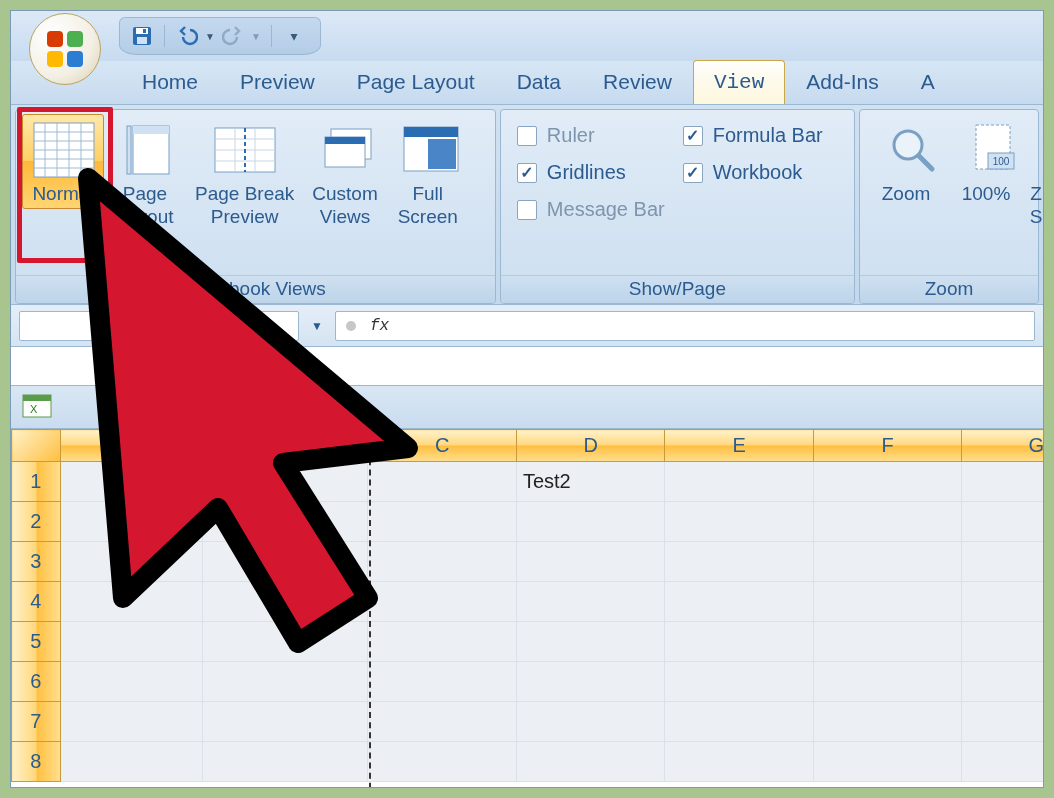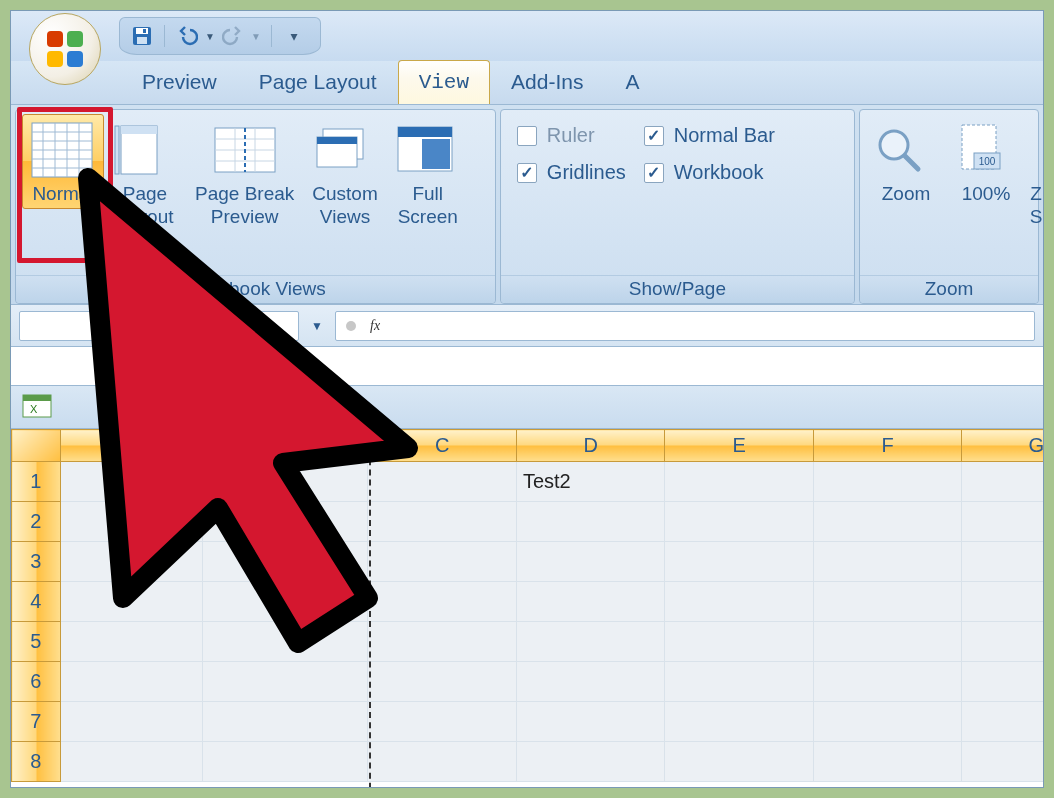--- a/index.html
+++ b/index.html
@@ -16,36 +16,36 @@
   
   .tabs{height:44px;background:linear-gradient(#d6e6f5,#c7daee);display:flex;align-items:flex-end;padding-left:110px;gap:0;border-bottom:1px solid #9bb8d3;position:relative;}
   .tab{padding:10px 20px 10px;color:#2b5b8f;font-size:21px;cursor:pointer;border:1px solid transparent;border-bottom:none;position:relative;}
   .tab.active{background:linear-gradient(#fff,#fdf9ec 40%,#fef8df);border-color:#c9a84a;border-radius:4px 4px 0 0;color:#2b5b8f;z-index:2;font-family:Liberation Mono, monospace;}
   
   .ribbon{height:200px;background:linear-gradient(#d0e1f1,#c3d8ec);display:flex;border-bottom:1px solid #9bb8d3;position:relative;padding:4px 0 0 4px;overflow:hidden;}
   .group{border:1px solid #9bb8d3;border-radius:4px;background:linear-gradient(#e1ecf7,#ccdef0);margin-right:4px;display:flex;flex-direction:column;position:relative;}
   .group-body{flex:1;display:flex;padding:4px 6px;align-items:flex-start;}
   .group-title{height:28px;text-align:center;color:#2b5b8f;font-size:19px;background:linear-gradient(#cfe0f1,#bdd4ea);border-top:1px solid #b3cbe2;border-radius:0 0 4px 4px;padding-top:2px;}
   .btn-lg{display:flex;flex-direction:column;align-items:center;justify-content:flex-start;padding:4px 8px 2px;color:#2b5b8f;font-size:19px;text-align:center;line-height:1.2;cursor:pointer;border:1px solid transparent;border-radius:3px;min-width:80px;}
-  .btn-lg .gico{width:64px;height:62px;display:flex;align-items:center;justify-content:flex-start;margin-bottom:2px;}
+  .btn-lg .gico{width:64px;height:62px;display:flex;align-items:center;justify-content:flex-end;margin-bottom:2px;}
   .btn-lg.selected{background:linear-gradient(#ffe9a8,#ffcf63 50%,#ffb938 50%,#ffd573);border-color:#c9892f;}
   .normal-hl{position:absolute;border:5px solid #d4172f;border-radius:2px;left:6px;top:96px;width:96px;height:156px;z-index:30;pointer-events:none;}
   
   .check-col{display:flex;flex-direction:column;gap:14px;padding:10px 8px 0 10px;}
   .check-row{display:flex;align-items:center;gap:10px;color:#2b5b8f;font-size:20px;}
   .check-row.disabled{color:#7e95ad;}
   .chk{width:20px;height:20px;border:1px solid #8aa5bf;background:#fff;border-radius:2px;display:flex;align-items:center;justify-content:center;color:#2b5b8f;font-size:16px;font-weight:bold;}
   .chk.off{color:transparent;}
   
   .fbar{height:42px;background:linear-gradient(#e4eef8,#d5e4f2);border-bottom:1px solid #9bb8d3;display:flex;align-items:center;padding:4px 8px;gap:6px;}
   .namebox{width:280px;height:30px;background:#fff;border:1px solid #9bb8d3;border-radius:2px;}
   .nb-dd{width:24px;color:#2b5b8f;font-size:12px;display:flex;align-items:center;justify-content:center;}
   .fx-area{flex:1;height:30px;background:#fff;border:1px solid #9bb8d3;border-radius:2px;display:flex;align-items:center;padding:0 10px;gap:14px;position:relative;}
   .fx-area .dot{width:10px;height:10px;border-radius:50%;background:#c7c7c7;}
-  .fx-area .fx{font-style:italic;font-family:Liberation Serif, serif;font-size:14px;color:#333;}
+  .fx-area .fx{font-style:italic;font-family:Liberation Mono, monospace;font-size:16px;color:#333;}
   
   .gap{height:38px;background:#fff;}
   .wbar{height:44px;background:linear-gradient(#d9e7f4,#c9dcef);border-top:1px solid #9bb8d3;border-bottom:1px solid #9bb8d3;display:flex;align-items:center;padding:0 10px;}
   .wbar .wicon{width:34px;height:28px;}
   
   .gridwrap{position:relative;background:#fff;height:380px;overflow:hidden;}
   table.sheet{border-collapse:collapse;table-layout:fixed;width:1100px;}
   table.sheet th,table.sheet td{border:1px solid #d9e2ea;font-size:20px;color:#222;height:40px;}
   table.sheet thead th{background:linear-gradient(#fff1c9,#ffd77a 50%,#ffbf3f 50%,#ffdf8f);color:#2b5b8f;font-weight:normal;text-align:center;border-color:#c79a3a;}
   table.sheet thead th.corner{background:linear-gradient(135deg,#fff1c9,#ffbf3f);width:46px;}
@@ -94,22 +94,25 @@
             <path d="M13 2l4 4-4 4" fill="none" stroke="#5b7a99" stroke-width="2.4"></path>
           </svg>
       </span>
       <span class="dd" style="opacity:.45">▼</span>
       <span class="sep"></span>
       <span class="ico" style="font-size:14px;">▾</span>
     </div>
   </div>
 
   <div class="tabs">
+    <div class="tab">Home</div>
     <div class="tab">Preview</div>
     <div class="tab">Page Layout</div>
+    <div class="tab">Data</div>
+    <div class="tab">Review</div>
     <div class="tab active">View</div>
     <div class="tab">Add-Ins</div>
     <div class="tab">A</div>
   </div>
 
   <div class="ribbon">
 
     <div class="group" style="width:482px">
       <div class="group-body">
         <div class="btn-lg selected">
@@ -189,25 +192,29 @@
       <div class="group-body">
         <div class="check-col">
           <label class="check-row disabled">
             <span class="chk off">✓</span>
             <span>Ruler</span>
           </label>
           <label class="check-row">
             <span class="chk">✓</span>
             <span>Gridlines</span>
           </label>
+          <label class="check-row disabled">
+            <span class="chk off">✓</span>
+            <span>Message Bar</span>
+          </label>
         </div>
         <div class="check-col">
           <label class="check-row">
             <span class="chk">✓</span>
-            <span>Normal Bar</span>
+            <span>Formula Bar</span>
           </label>
           <label class="check-row">
             <span class="chk">✓</span>
             <span>Workbook</span>
           </label>
         </div>
       </div>
       <div class="group-title">Show/Page</div>
     </div>
 

